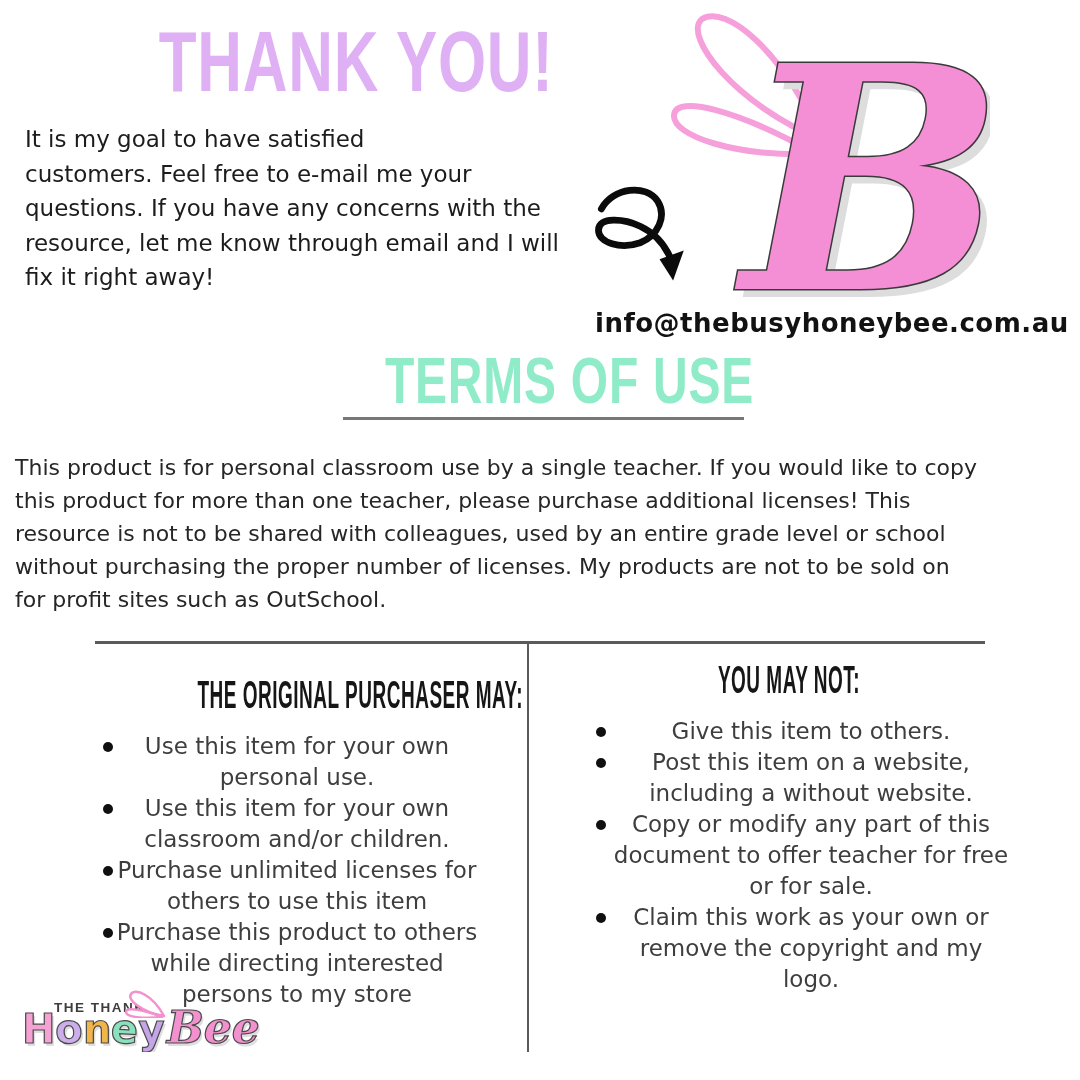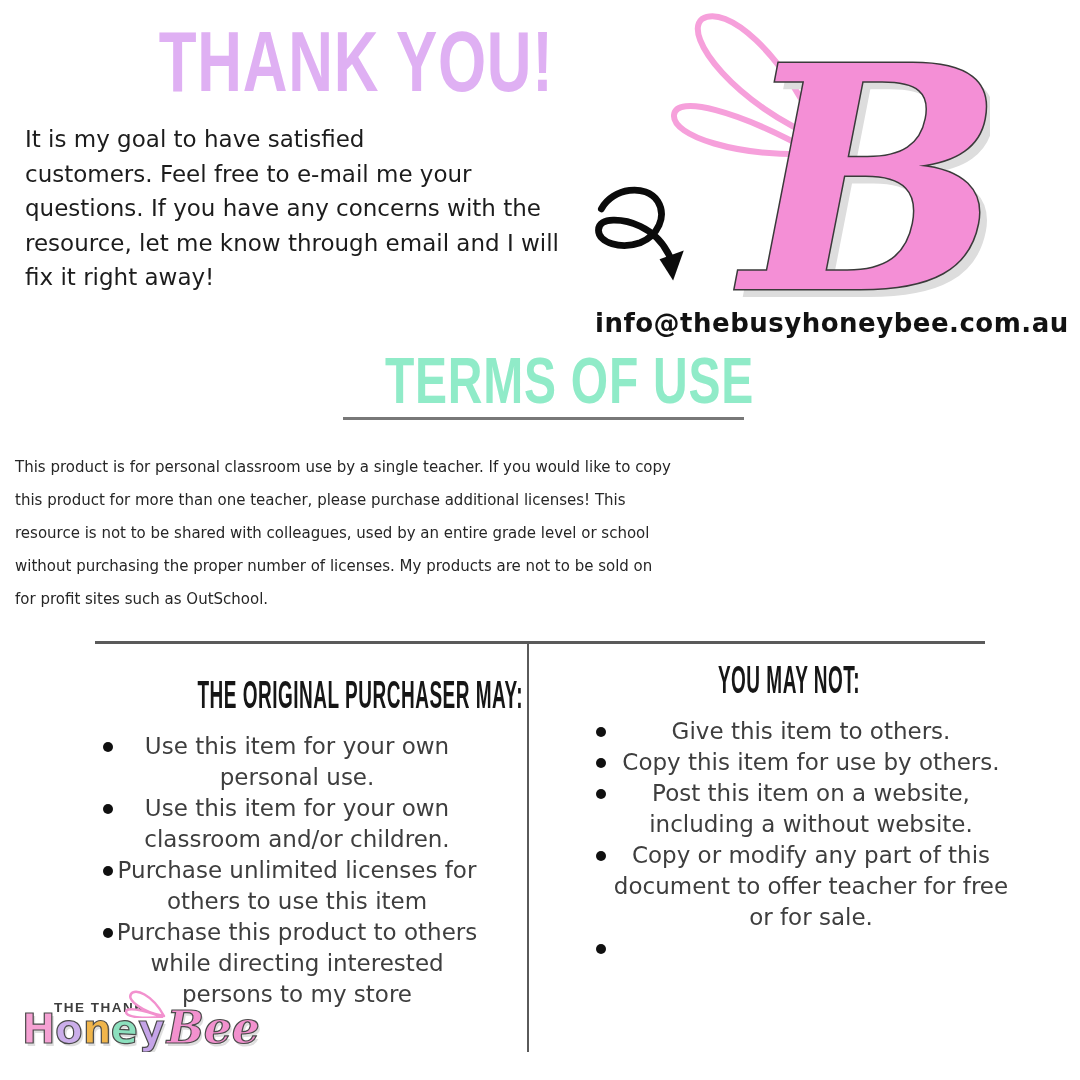--- a/index.html
+++ b/index.html
@@ -16,21 +16,21 @@
   }
   .thank-heading{left:100px;top:22px;width:420px;font-size:86px;line-height:78px;
     transform:scaleX(.72);letter-spacing:1px;}
   .terms-heading{left:330px;top:348px;width:440px;font-size:64px;line-height:66px;
     transform:scaleX(.75);letter-spacing:1px;}
   .terms-underline{left:343px;top:417px;width:401px;height:3px;background:#787878;}
 
   
   .para{white-space:pre-line;}
   .intro-para{left:25px;top:122px;width:570px;font-size:23px;line-height:34.5px;color:#1c1c1c;}
-  .terms-para{left:15px;top:451px;width:1050px;font-size:15px;line-height:33px;color:#262626;}
+  .terms-para{left:15px;top:451px;width:1050px;font-size:22px;line-height:33px;color:#262626;}
 
   
   .email-line{left:595px;top:308px;width:460px;text-align:center;
     font-weight:700;font-size:26px;letter-spacing:.5px;color:#121212;}
 
   
   .hr-line{left:95px;top:641px;width:890px;height:2.5px;background:#5a5a5a;}
   .v-line{left:527px;top:641px;width:2px;height:422px;background:#5a5a5a;}
 
   
@@ -145,35 +145,34 @@
 
   <div class="abs col col-right">
     <div class="col-header">YOU MAY NOT:</div>
     <ul class="bullet-list">
       <li class="bullet-item">
         <span class="bullet-dot"></span>
         <span class="bullet-text">Give this item to others.</span>
       </li>
       <li class="bullet-item">
         <span class="bullet-dot"></span>
-        <span class="bullet-text">Copy this item for use by others.</span>
-      </li>
-      <li class="bullet-item">
-        <span class="bullet-dot"></span>
         <span class="bullet-text">Post this item on a website,
 including a without website.</span>
       </li>
       <li class="bullet-item">
         <span class="bullet-dot"></span>
         <span class="bullet-text">Copy or modify any part of this
 document to offer teacher for free
 or for sale.</span>
       </li>
       <li class="bullet-item">
         <span class="bullet-dot"></span>
+        <span class="bullet-text">Claim this work as your own or
+remove the copyright and my
+logo.</span>
       </li>
     </ul>
   </div>
 
   <div class="abs footer-logo">
     <div class="footer-busy">THE THANK</div>
     <svg class="footer-wings" viewBox="0 0 46 30" aria-hidden="true">
       <path d="M 42 28 C 30 6 13 0 9 6 C 5 12 21 25 42 28 Z" fill="#ffffff" stroke="#f291ce" stroke-width="2.5" stroke-linejoin="round"></path>
       <path d="M 40 29 C 19 21 4 19 4 24 C 4 29 21 31 40 29 Z" fill="#ffffff" stroke="#f291ce" stroke-width="2.5" stroke-linejoin="round"></path>
     </svg>

